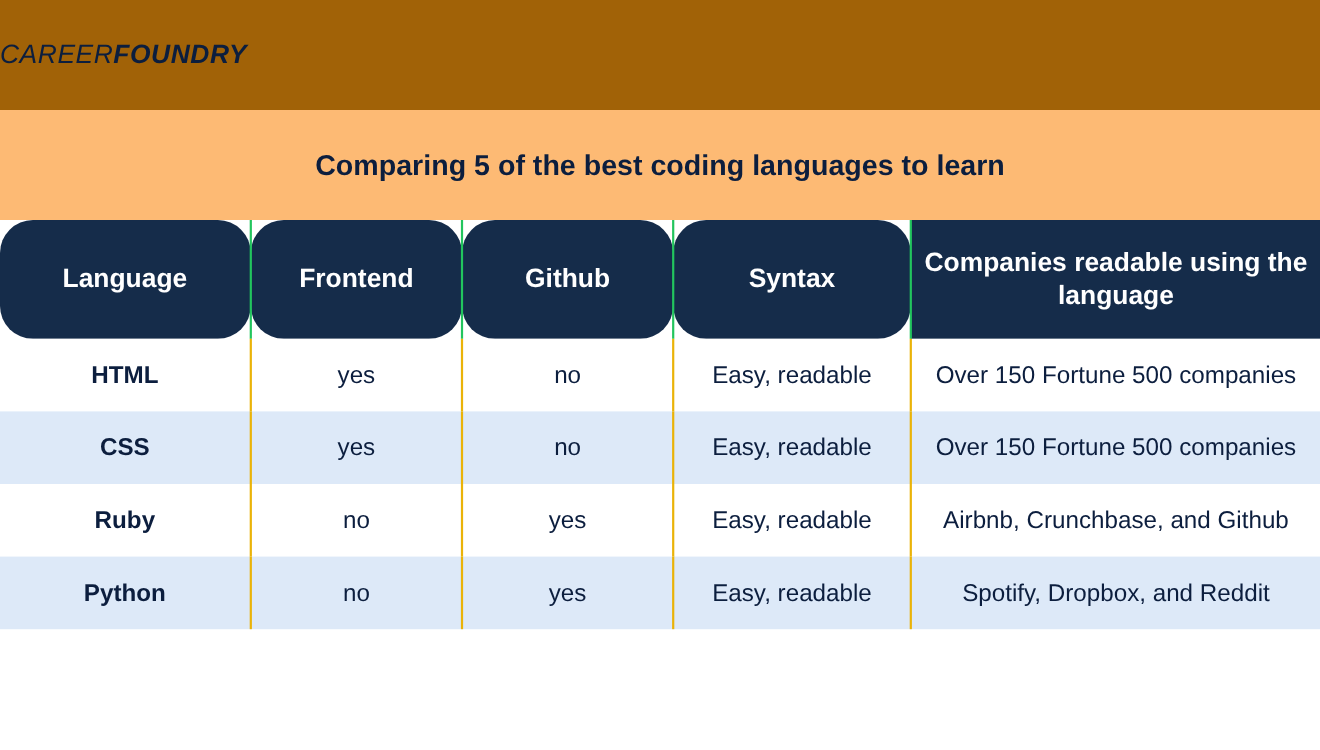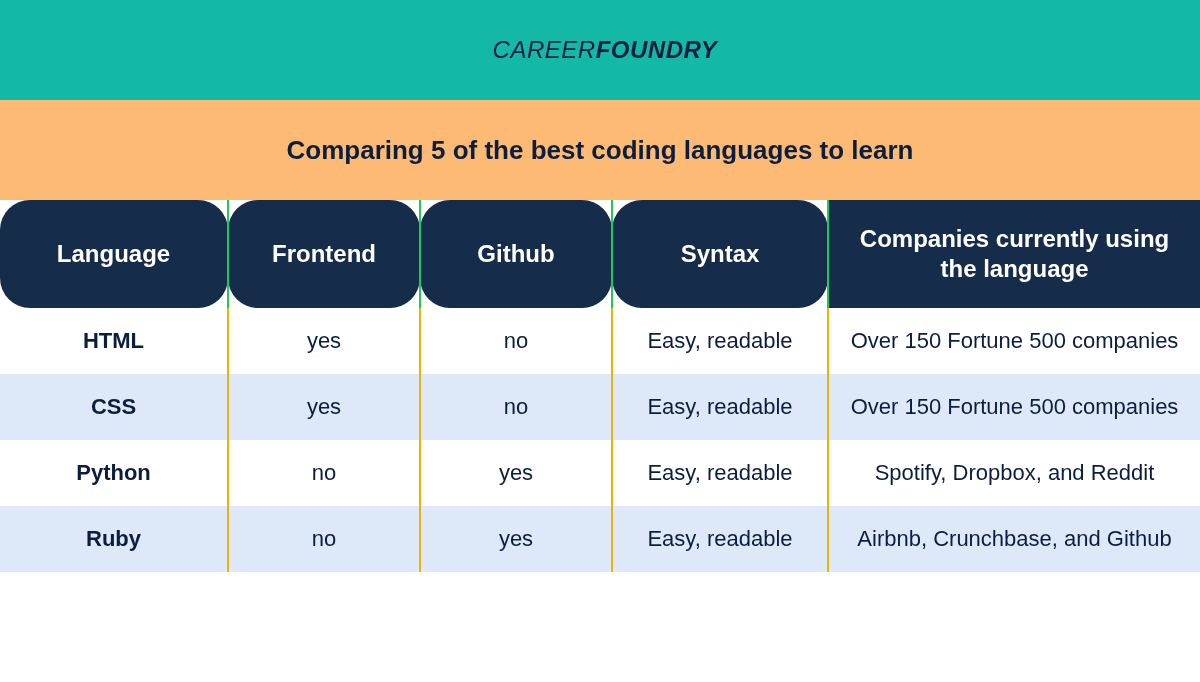--- a/index.html
+++ b/index.html
@@ -6,25 +6,24 @@
   body {
     width: 1200px;
     height: 682px;
     font-family: -apple-system, BlinkMacSystemFont, "Segoe UI", Helvetica, Arial, sans-serif;
     background: #fff;
     overflow: hidden;
   }
   .banner {
     width: 100%;
     height: 100px;
-    background: #14b8a6;
+    background: #a16207;
     display: flex;
     align-items: center;
-    justify-content: center;
-    padding-left: 10px;
+    justify-content: flex-start;
   }
   .logo {
     color: #0c1e3e;
     font-size: 24px;
     letter-spacing: 0.5px;
     font-style: italic;
   }
   .logo .light { font-weight: 300; }
   .logo .bold { font-weight: 800; }
   .subheader {
@@ -99,46 +98,46 @@
       <col class="col-be">
       <col class="col-syn">
       <col class="col-comp">
   </colgroup>
   <thead>
     <tr>
       <th>Language</th>
       <th>Frontend</th>
       <th>Github</th>
       <th>Syntax</th>
-      <th>Companies currently using the language</th>
+      <th>Companies readable using the language</th>
     </tr>
   </thead>
   <tbody>
     <tr>
       <td class="lang">HTML</td>
       <td>yes</td>
       <td>no</td>
       <td>Easy, readable</td>
       <td>Over 150 Fortune 500 companies</td>
     </tr>
     <tr>
       <td class="lang">CSS</td>
       <td>yes</td>
       <td>no</td>
       <td>Easy, readable</td>
       <td>Over 150 Fortune 500 companies</td>
     </tr>
     <tr>
+      <td class="lang">Ruby</td>
+      <td>no</td>
+      <td>yes</td>
+      <td>Easy, readable</td>
+      <td>Airbnb, Crunchbase, and Github</td>
+    </tr>
+    <tr>
       <td class="lang">Python</td>
       <td>no</td>
       <td>yes</td>
       <td>Easy, readable</td>
       <td>Spotify, Dropbox, and Reddit</td>
     </tr>
-    <tr>
-      <td class="lang">Ruby</td>
-      <td>no</td>
-      <td>yes</td>
-      <td>Easy, readable</td>
-      <td>Airbnb, Crunchbase, and Github</td>
-    </tr>
   </tbody>
 </table>
 
 </body></html>

